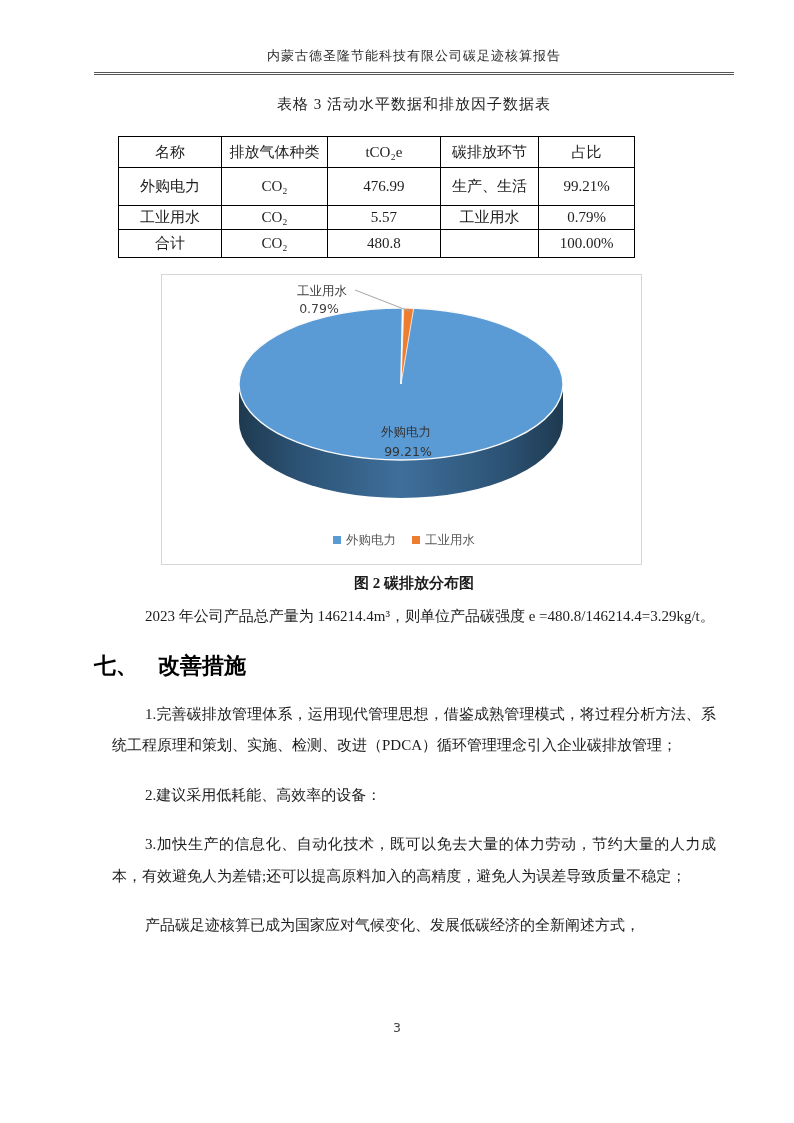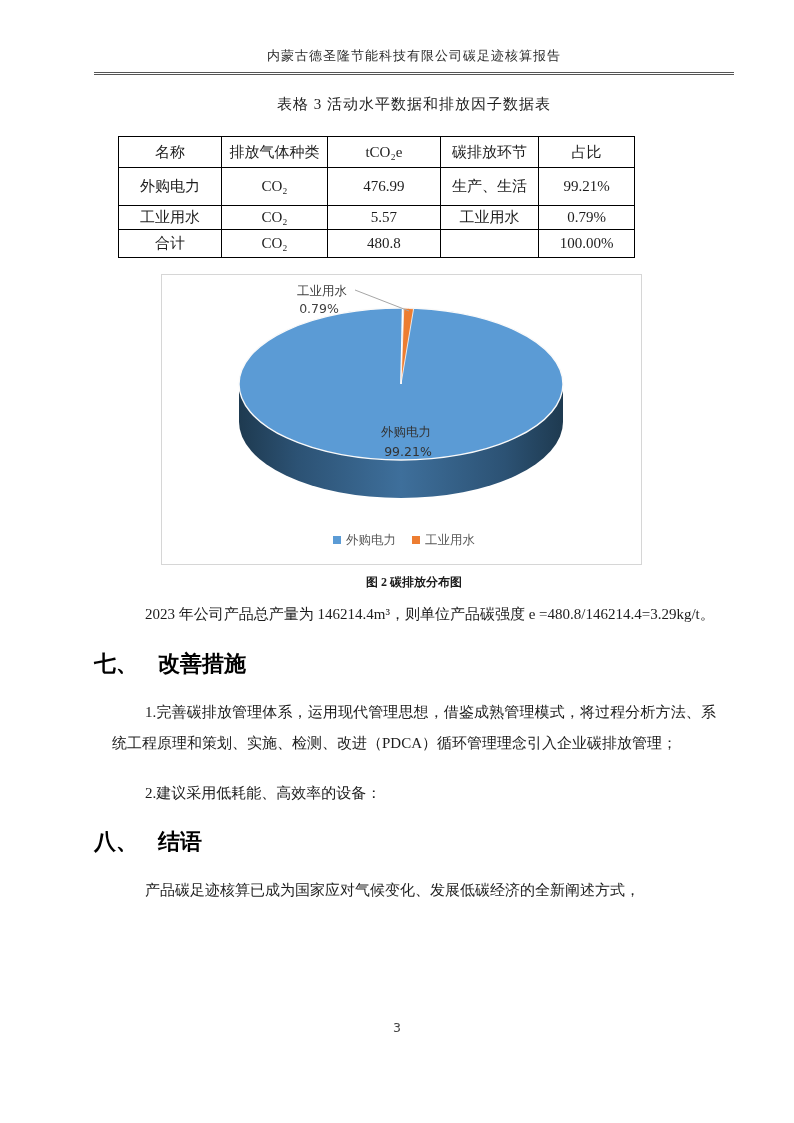--- a/index.html
+++ b/index.html
@@ -54,21 +54,21 @@
     margin-left:67px;
     width:479px;height:289px;
     border:1px solid #d6d6d6;
     background:#fff;
     box-sizing:content-box;
   }
   .chart-frame svg{display:block;}
   .chart-caption{
     text-align:center;
     font-weight:bold;
-    font-size:12px;
+    font-size:15px;
     margin-top:9px;
   }
   .body-text p{
     margin:18px;
     font-size:15px;
     line-height:31.5px;
     text-align:justify;
   }
   .indent{text-indent:2.2em;}
   .intro{margin-top:8px !important;}
@@ -172,23 +172,21 @@
 
   <div class="body-text">
     <p class="indent intro">2023 年公司产品总产量为 146214.4m³，则单位产品碳强度 e =480.8/146214.4=3.29kg/t。</p>
 
     <h2 class="section">
       <span class="sec-num">七、</span><span>改善措施</span>
     </h2>
 
     <p class="indent">1.完善碳排放管理体系，运用现代管理思想，借鉴成熟管理模式，将过程分析方法、系统工程原理和策划、实施、检测、改进（PDCA）循环管理理念引入企业碳排放管理；</p>
     <p class="indent">2.建议采用低耗能、高效率的设备：</p>
+    <p class="indent">3.加快生产的信息化、自动化技术，既可以免去大量的体力劳动，节约大量的人力成本，有效避免人为差错;还可以提高原料加入的高精度，避免人为误差导致质量不稳定；</p>
 
-    <h2 class="section section-2">
-      <span class="sec-num">八、</span><span>结语</span>
-    </h2>
 
     <p class="indent">产品碳足迹核算已成为国家应对气候变化、发展低碳经济的全新阐述方式，</p>
   </div>
 
   <div class="page-number">3</div>
 
 </div>
 
 </body></html>

